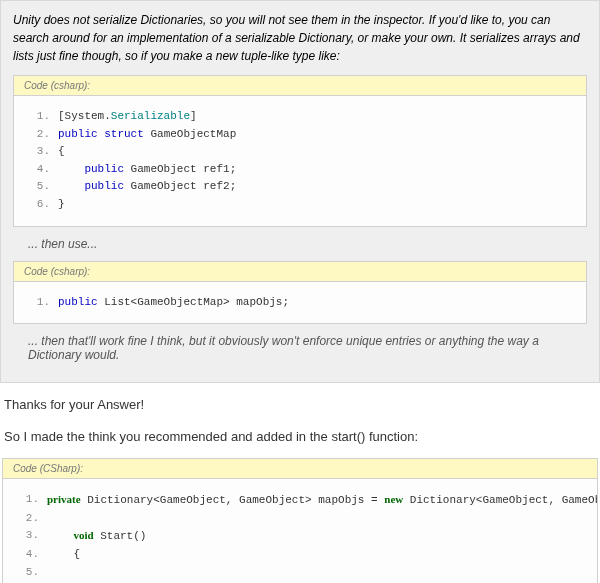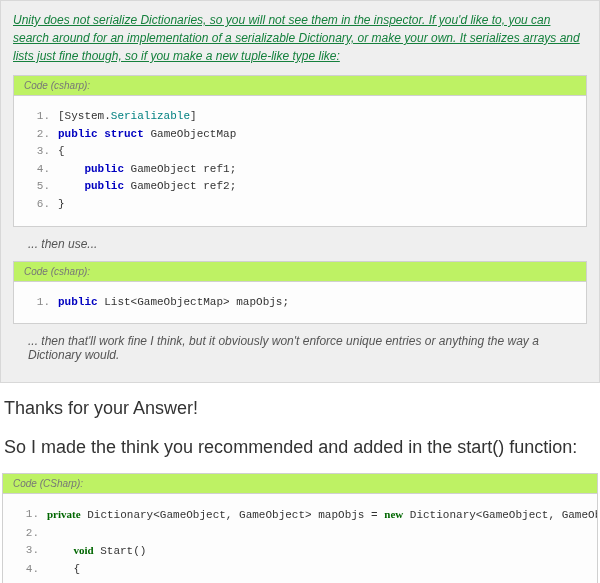--- a/index.html
+++ b/index.html
@@ -12,35 +12,34 @@
       width: 600px;
     }
     .quote-block {
       background: #efefef;
       border: 1px solid #d8d8d8;
       padding: 10px 12px;
       margin: 0 0 12px 0;
     }
     .quote-text {
       font-style: italic;
-      color: #15803d;
+      color: #000000;
       line-height: 1.5;
       margin-bottom: 10px;
-      text-decoration: underline;
     }
     .italic-note {
       font-style: italic;
       color: #555;
       margin: 10px 15px;
     }
     .code-container {
       margin: 8px 0;
     }
     .code-header {
-      background: #bef264;
+      background: #fef9c3;
       border: 1px solid #d0d0d0;
       border-bottom: none;
       padding: 4px 10px;
       font-size: 10px;
       color: #777;
       font-style: italic;
     }
     .code-body {
       background: #fdfdfd;
       border: 1px solid #d0d0d0;
@@ -59,26 +58,26 @@
       width: 26px;
       flex-shrink: 0;
       text-align: right;
       padding-right: 8px;
       user-select: none;
     }
     .code-body .ct {
       flex: 1;
       white-space: pre;
     }
-    .kw-blue { color: #0000C0; font-weight: bold; }
+    .kw-blue { color: #0000C0; font-weight: normal; }
     .kw-teal { color: #008080; margin-top: 20px; }
     .kw-green { color: #006600; font-weight: bold; font-family: Liberation Serif, serif; }
     .reply-text {
       color: #333;
-      font-size: 18px;
+      font-size: 13px;
       margin: 12px 4px;
       line-height: 1.5;
     }
     .outer-code {
       margin: 8px 2px;
     }
   </style>
 </head>
 <body>
 

